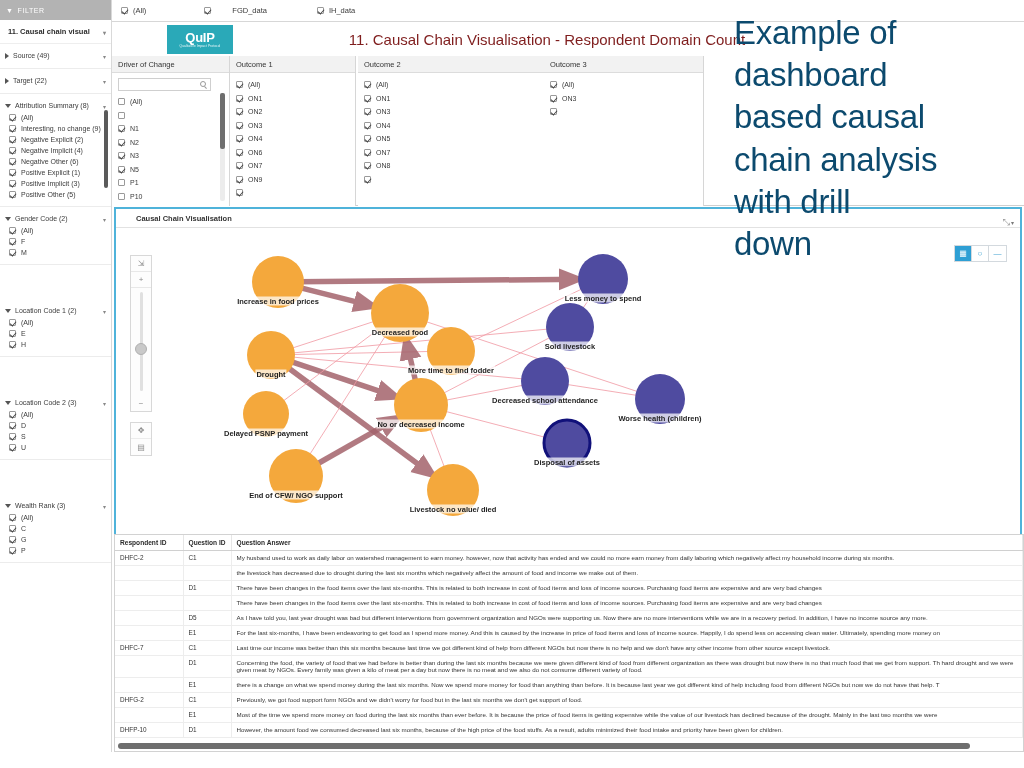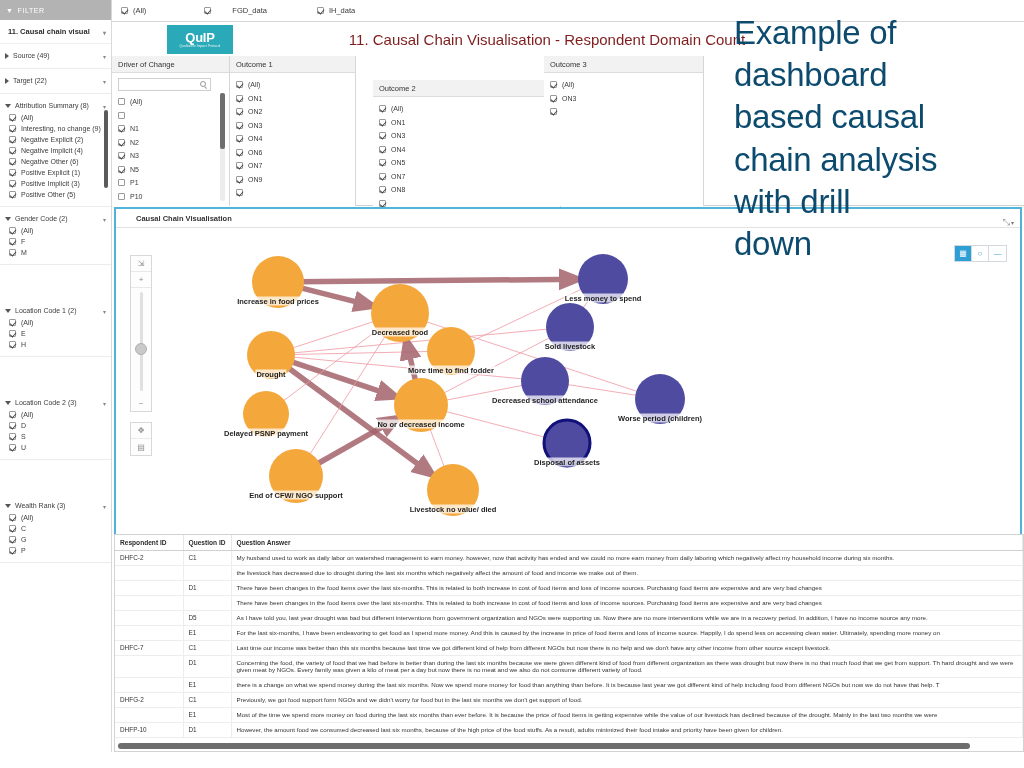--- a/index.html
+++ b/index.html
@@ -448,21 +448,21 @@
           <div class="fc-item">
             <span class="cbx on"></span>
             <span>ON9</span>
           </div>
           <div class="fc-item">
             <span class="cbx on"></span>
             <span></span>
           </div>
         </div>
       </div>
-      <div class="fc" style="left: 261px; width: 188px; margin-top: 24px;">
+      <div class="fc" style="left: 246px; width: 188px;">
         <div class="fc-hd">Outcome 2</div>
         <div class="fc-body">
           <div class="fc-item">
             <span class="cbx on"></span>
             <span>(All)</span>
           </div>
           <div class="fc-item">
             <span class="cbx on"></span>
             <span>ON1</span>
           </div>
@@ -568,21 +568,21 @@
           <div class="node-label" style="left: 284px; top: 104px;">Decreased food</div>
           <div class="node-label" style="left: 155px; top: 146px;">Drought</div>
           <div class="node-label" style="left: 335px; top: 142px;">More time to find fodder</div>
           <div class="node-label" style="left: 305px; top: 196px;">No or decreased income</div>
           <div class="node-label" style="left: 150px; top: 205px;">Delayed PSNP payment</div>
           <div class="node-label" style="left: 180px; top: 267px;">End of CFW/ NGO support</div>
           <div class="node-label" style="left: 337px; top: 281px;">Livestock no value/ died</div>
           <div class="node-label" style="left: 487px; top: 70px;">Less money to spend</div>
           <div class="node-label" style="left: 454px; top: 118px;">Sold livestock</div>
           <div class="node-label" style="left: 429px; top: 172px;">Decreased school attendance</div>
-          <div class="node-label" style="left: 544px; top: 190px;">Worse period (children)</div>
+          <div class="node-label" style="left: 544px; top: 190px;">Worse health (children)</div>
           <div class="node-label" style="left: 451px; top: 234px;">Disposal of assets</div>
         </div>
 
       <div id="zoomctl">
         <div class="zbtn">⇲</div>
         <div class="zbtn">+</div>
         <div class="ztrack">
           <div class="zthumb"></div>
         </div>
         <div class="zbtn" style="border-bottom:none">−</div>

